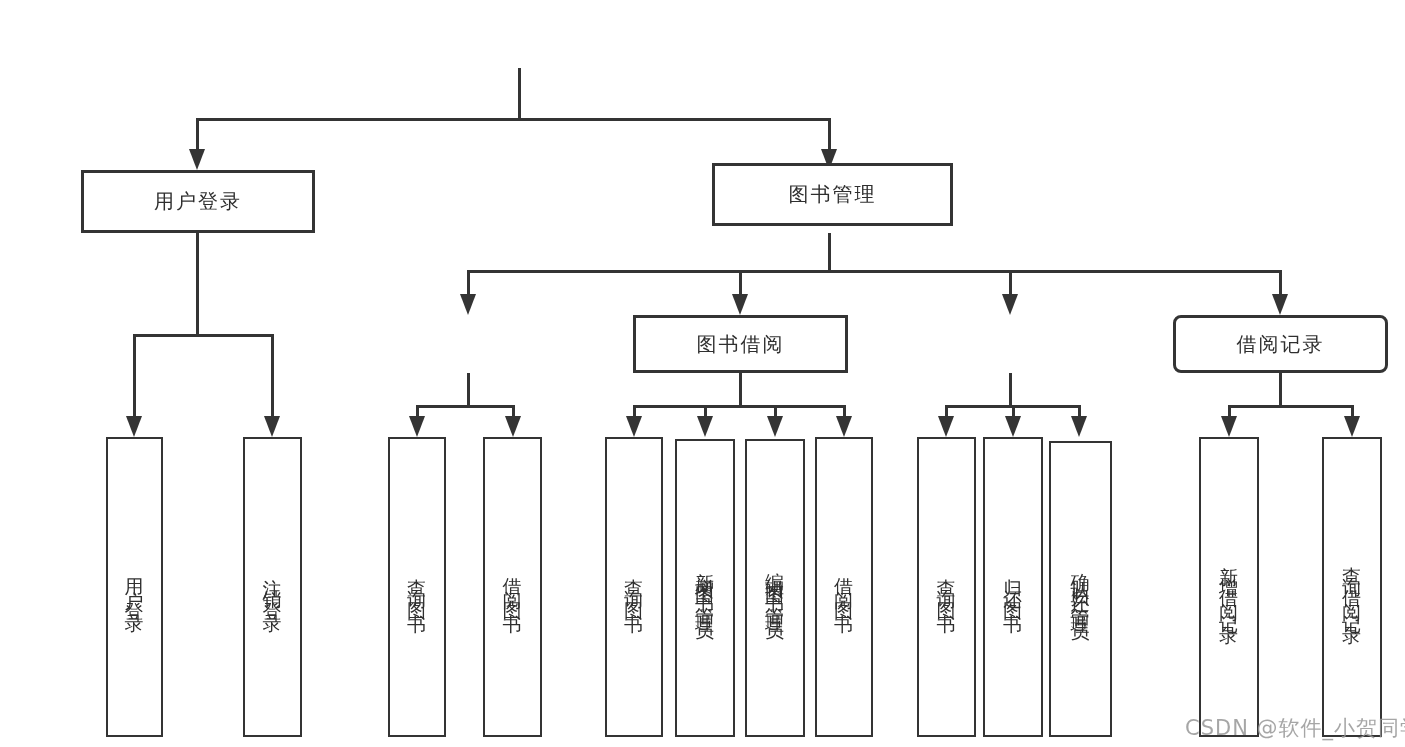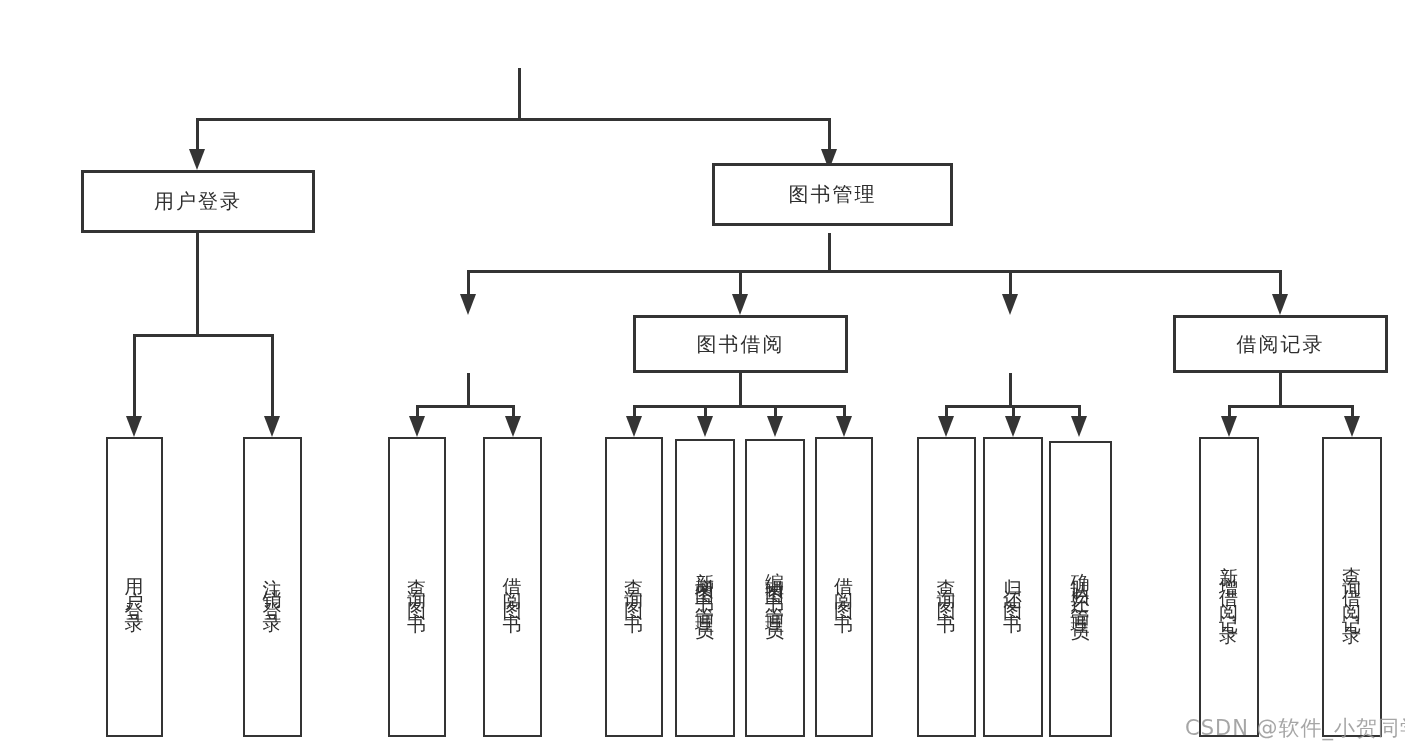--- a/index.html
+++ b/index.html
@@ -108,21 +108,21 @@
   <div class="v-line" style="left:739px; top:270px; height:25px;"></div>
   <div class="arrow-down" style="left:732px; top:294px;"></div>
   <div class="v-line" style="left:1009px; top:270px; height:25px;"></div>
   <div class="arrow-down" style="left:1002px; top:294px;"></div>
   <div class="v-line" style="left:1279px; top:270px; height:25px;"></div>
   <div class="arrow-down" style="left:1272px; top:294px;"></div>
 
   <div class="node" style="left:633px; top:315px; width:215px; height:58px;">
     <span>图书借阅</span>
   </div>
-  <div class="node" style="left:1173px; top:315px; width:215px; height:58px;">
+  <div class="node" style="left:1173px; top:315px; width:215px; height:58px;border-radius:8px;">
     <span>借阅记录</span>
   </div>
 
   <div class="v-line" style="left:467px; top:373px; height:32px;"></div>
   <div class="h-line" style="left:416px; top:405px; width:99px;"></div>
   <div class="v-line" style="left:416px; top:405px; height:12px;"></div>
   <div class="arrow-down" style="left:409px; top:416px;"></div>
   <div class="v-line" style="left:512px; top:405px; height:12px;"></div>
   <div class="arrow-down" style="left:505px; top:416px;"></div>
 

